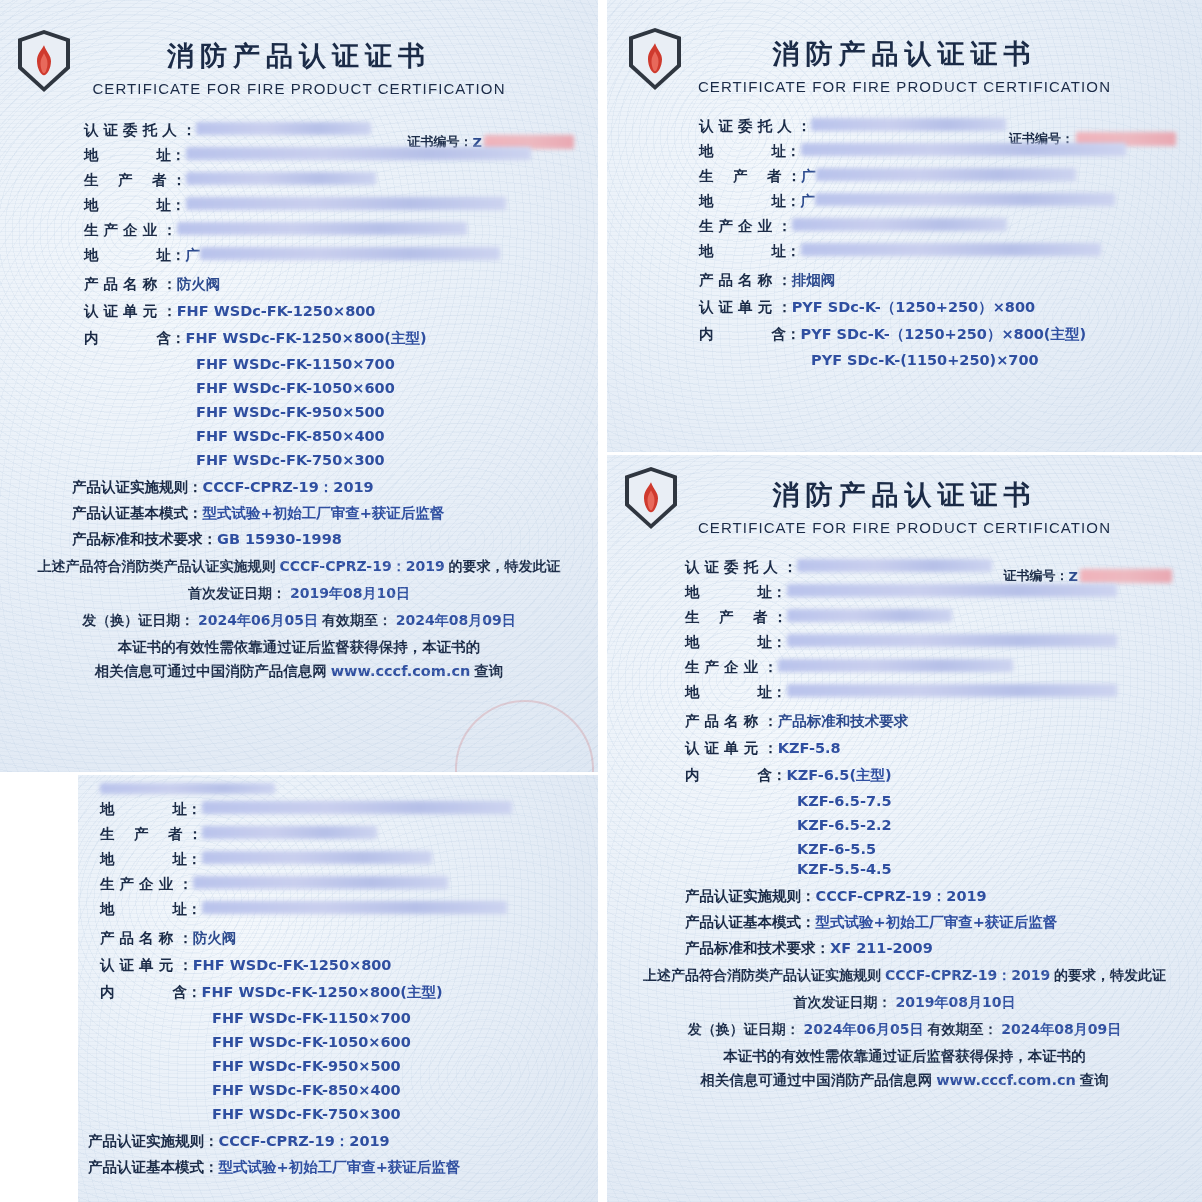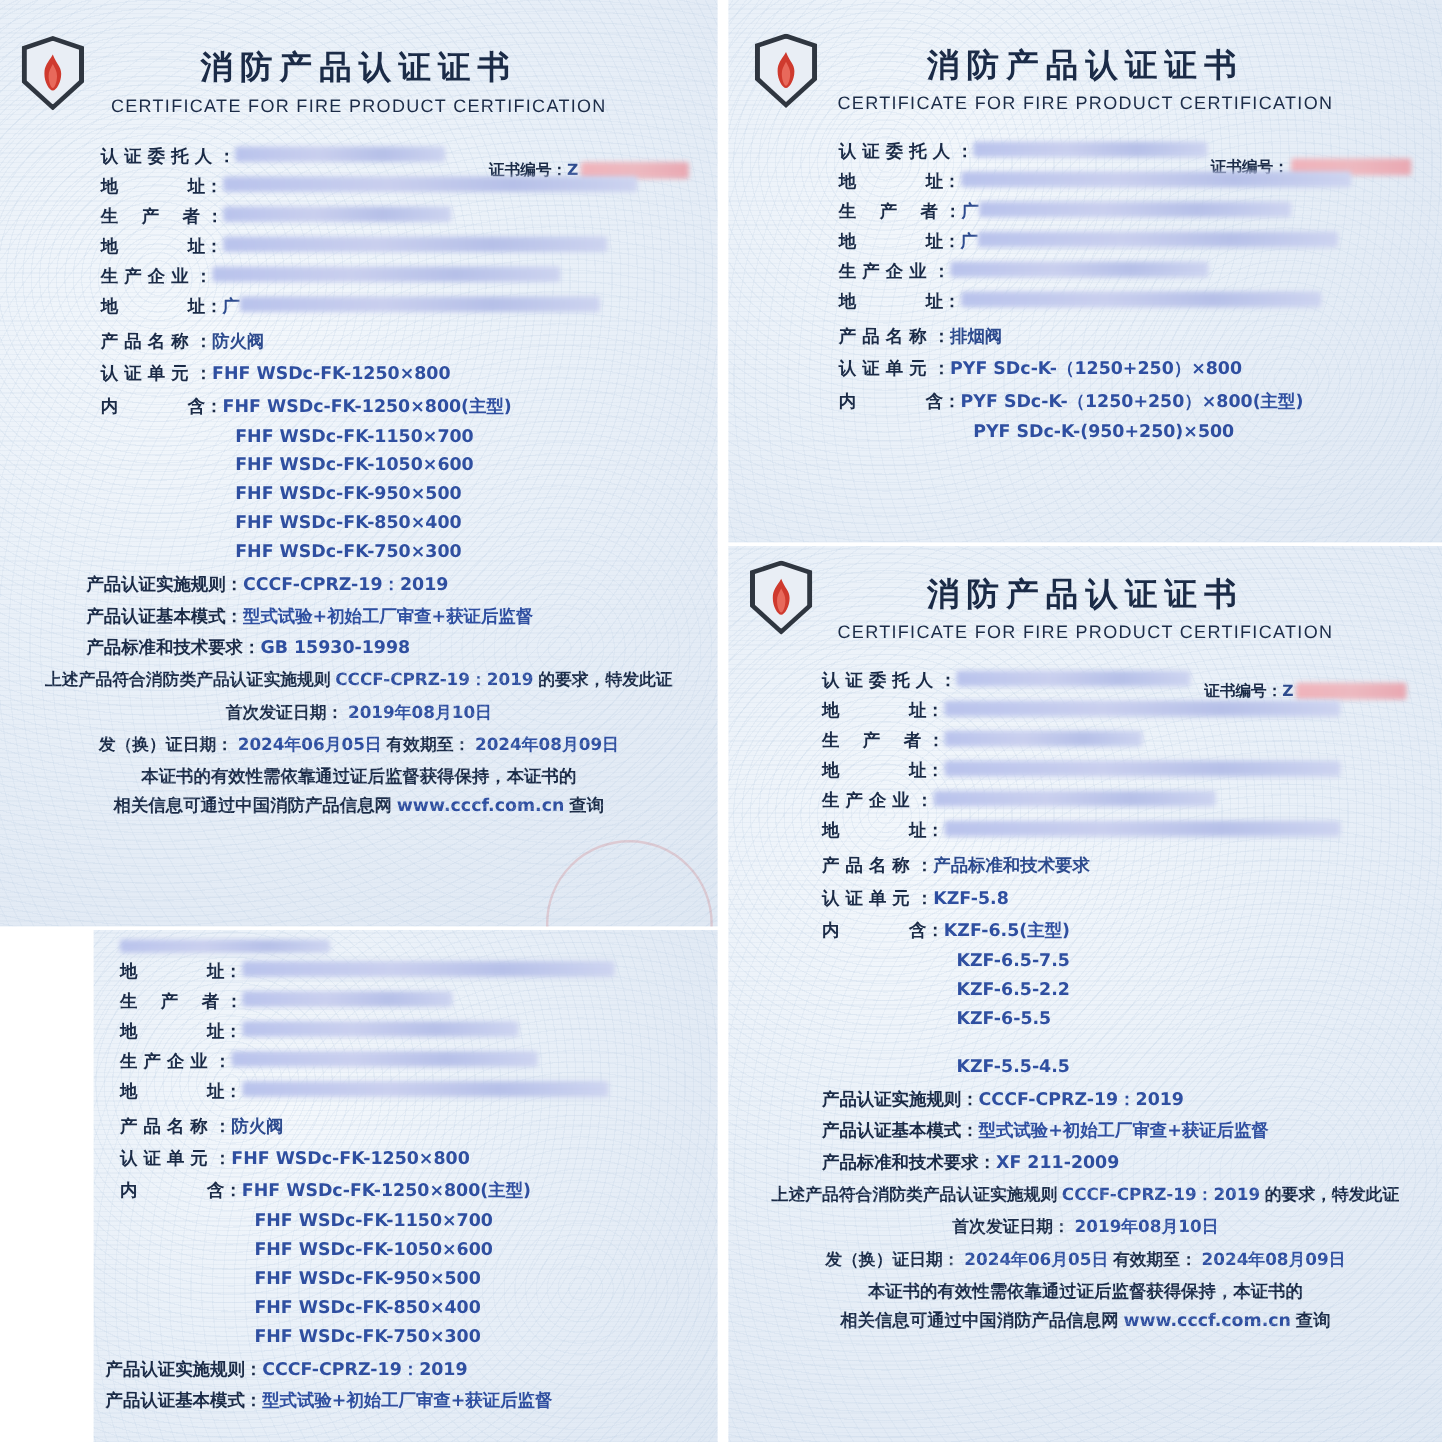--- a/index.html
+++ b/index.html
@@ -264,21 +264,21 @@
       </div>
       <div class="row" style="margin-bottom:8px;">
         <span class="lbl">认 证 单 元 ：</span>
         <span class="val blue">PYF SDc-K-（1250+250）×800</span>
       </div>
       <div class="row" style="margin-bottom:8px;">
         <span class="lbl">内　　　　含：</span>
         <span class="val blue">PYF SDc-K-（1250+250）×800(主型)</span>
       </div>
       <div class="row" style="margin-bottom:8px;padding-left:112px;">
-        <span class="val blue">PYF SDc-K-(950+250)×500</span>
+        <span class="val blue">PYF SDc-K-(1150+250)×700</span>
       </div>
     </div>
   </div>
 
   <div class="cert" style="left:607px;top:455px;width:595px;height:747px;">
     <div class="guilloche"></div>
 
     <div class="hdr" style="padding-top:22px;">
       <div class="shield" style="left:18px;top:12px;">
         <div class="sh-bg"></div>
@@ -335,21 +335,21 @@
       <div class="row" style="margin-bottom:8px;">
         <span class="lbl">内　　　　含：</span>
         <span class="val blue">KZF-6.5(主型)</span>
       </div>
       <div class="row" style="margin-bottom:8px;padding-left:112px;">
         <span class="val blue">KZF-6.5-7.5</span>
       </div>
       <div class="row" style="margin-bottom:8px;padding-left:112px;">
         <span class="val blue">KZF-6.5-2.2</span>
       </div>
-      <div class="row" style="margin-bottom:24px;padding-left:112px;">
+      <div class="row" style="margin-bottom:4px;padding-left:112px;">
         <span class="val blue">KZF-6-5.5</span>
       </div>
       <div class="row" style="margin-bottom:10px;padding-left:112px;">
         <span class="val blue">KZF-5.5-4.5</span>
       </div>
 
       <div class="row" style="margin-bottom:7px;">
         <span class="lbl">产品认证实施规则：</span>
         <span class="val blue">CCCF-CPRZ-19：2019</span>
       </div>

